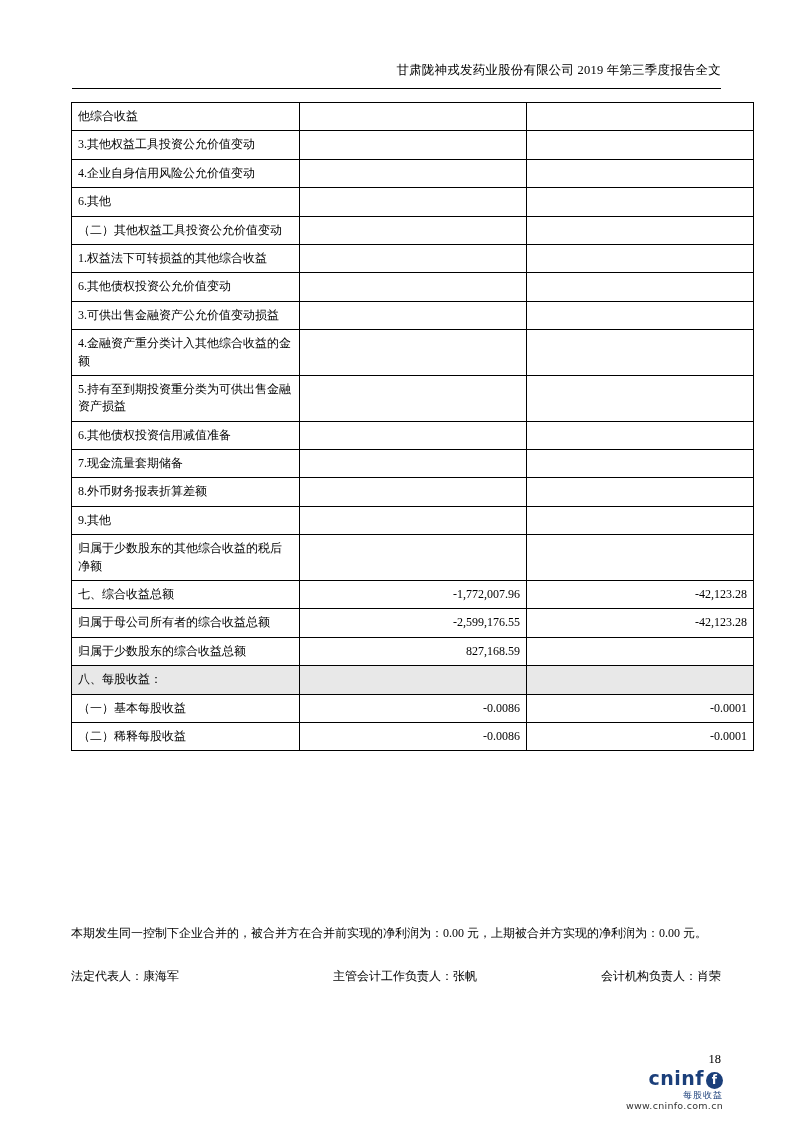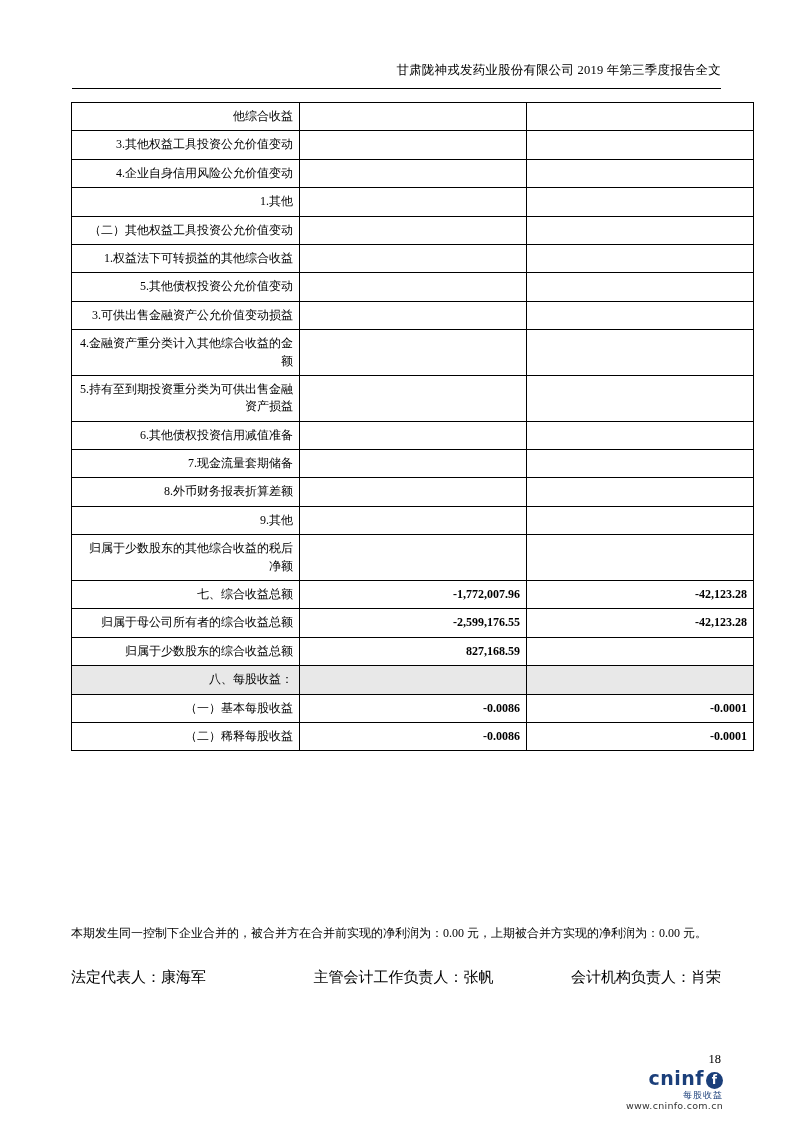--- a/index.html
+++ b/index.html
@@ -50,44 +50,43 @@
   }
   table.fin td {
     border: 1px solid #000000;
     padding: 5px 6px;
     vertical-align: middle;
     line-height: 1.45;
     word-break: break-all;
   }
   td.label {
     width: 215px;
-    text-align: right;
+    text-align: left;
   }
   td.num {
     width: 214px;
     text-align: right;
-    font-weight: bold;
   }
   .ind1 { padding-left: 8px; }
   .ind2 { padding-left: 22px; }
   .shade { background: #e8e8e8; }
   .note {
     position: absolute;
     left: 71px;
     right: 72px;
     top: 912px;
     font-size: 12px;
     line-height: 1.6;
   }
   .signers {
     position: absolute;
     left: 71px;
     right: 72px;
     top: 956px;
-    font-size: 15px;
+    font-size: 12px;
     display: flex;
     justify-content: space-between;
     gap: 16px;
   }
   .signers span { white-space: nowrap; }
   .signers .s2 { margin-left: 30px; }
   .pageno {
     position: absolute;
     right: 72px;
     top: 1040px;
@@ -154,36 +153,36 @@
             <td class="label ind2">3.其他权益工具投资公允价值变动</td>
             <td class="num"></td>
             <td class="num"></td>
           </tr>
           <tr>
             <td class="label ind2">4.企业自身信用风险公允价值变动</td>
             <td class="num"></td>
             <td class="num"></td>
           </tr>
           <tr>
-            <td class="label ind2">1.其他</td>
+            <td class="label ind2">6.其他</td>
             <td class="num"></td>
             <td class="num"></td>
           </tr>
           <tr>
             <td class="label ind1">（二）其他权益工具投资公允价值变动</td>
             <td class="num"></td>
             <td class="num"></td>
           </tr>
           <tr>
             <td class="label ind2">1.权益法下可转损益的其他综合收益</td>
             <td class="num"></td>
             <td class="num"></td>
           </tr>
           <tr>
-            <td class="label ind2">5.其他债权投资公允价值变动</td>
+            <td class="label ind2">6.其他债权投资公允价值变动</td>
             <td class="num"></td>
             <td class="num"></td>
           </tr>
           <tr>
             <td class="label ind2">3.可供出售金融资产公允价值变动损益</td>
             <td class="num"></td>
             <td class="num"></td>
           </tr>
           <tr>
             <td class="label ind2">4.金融资产重分类计入其他综合收益的金额</td>

